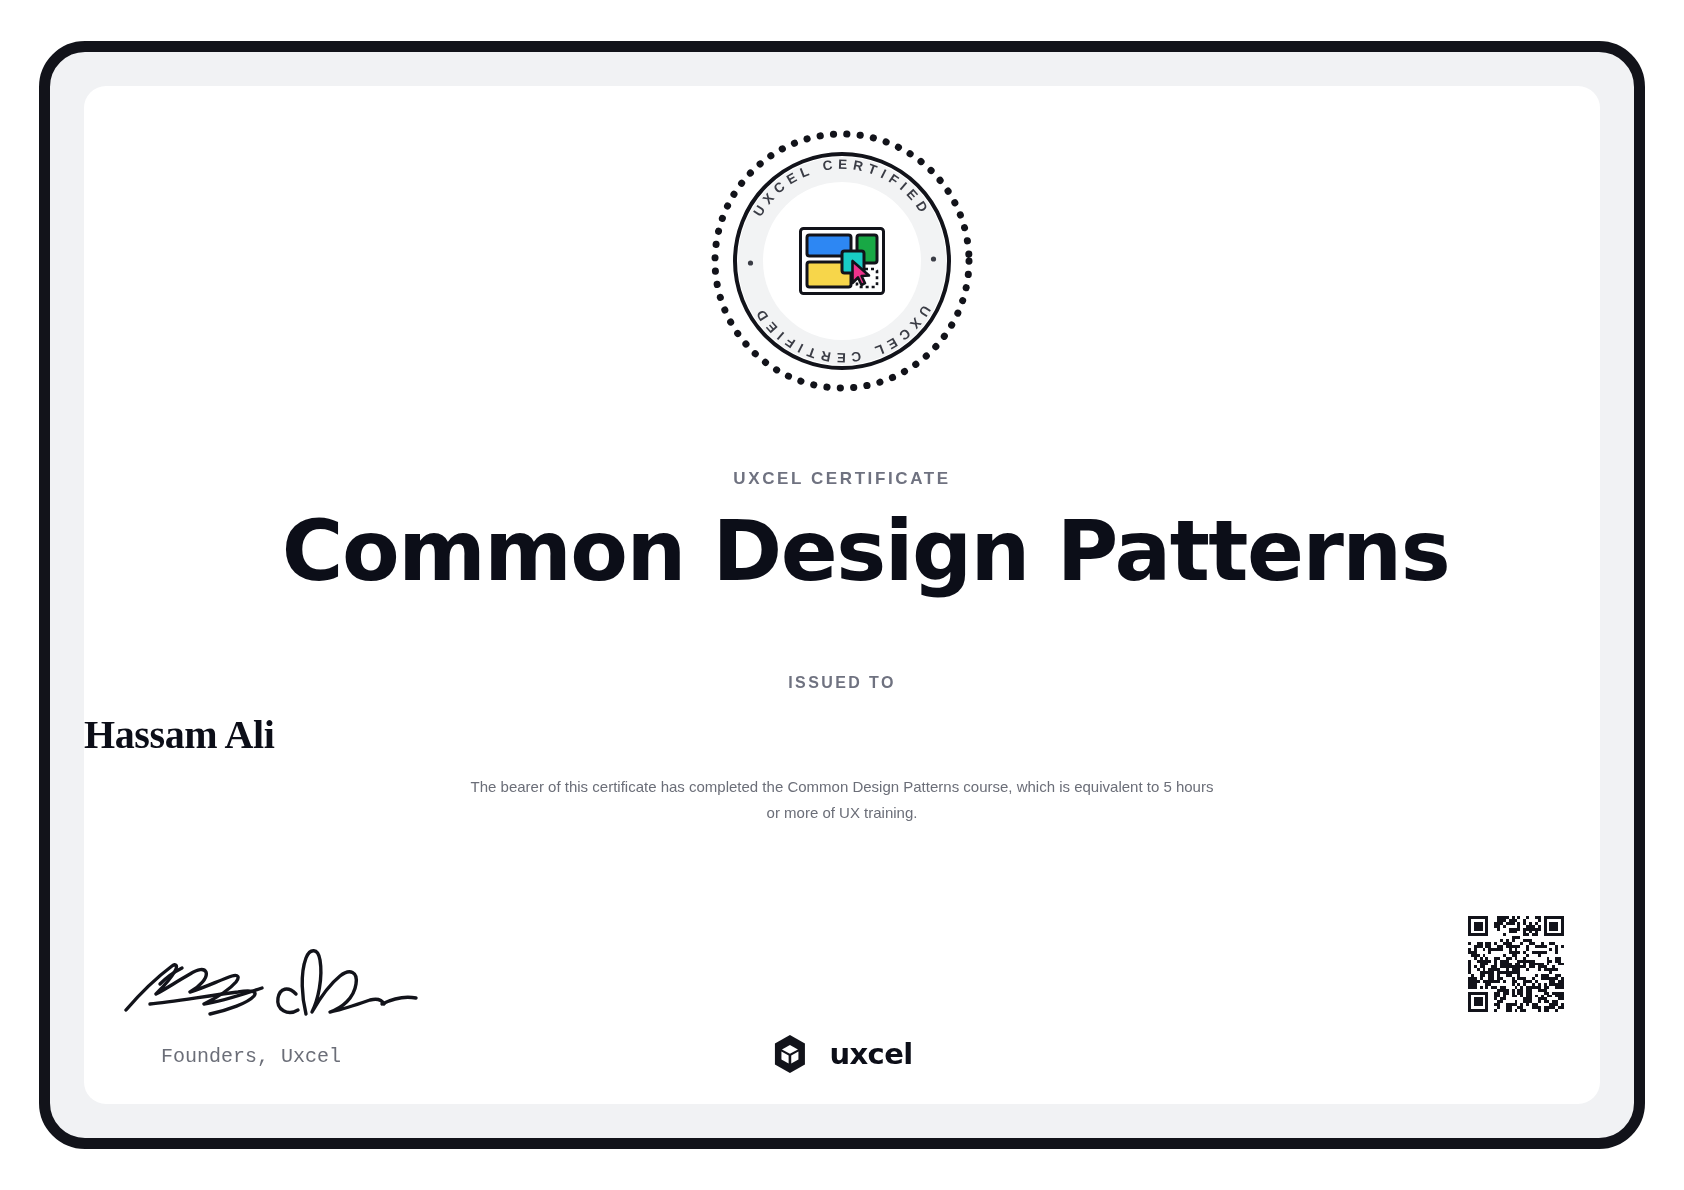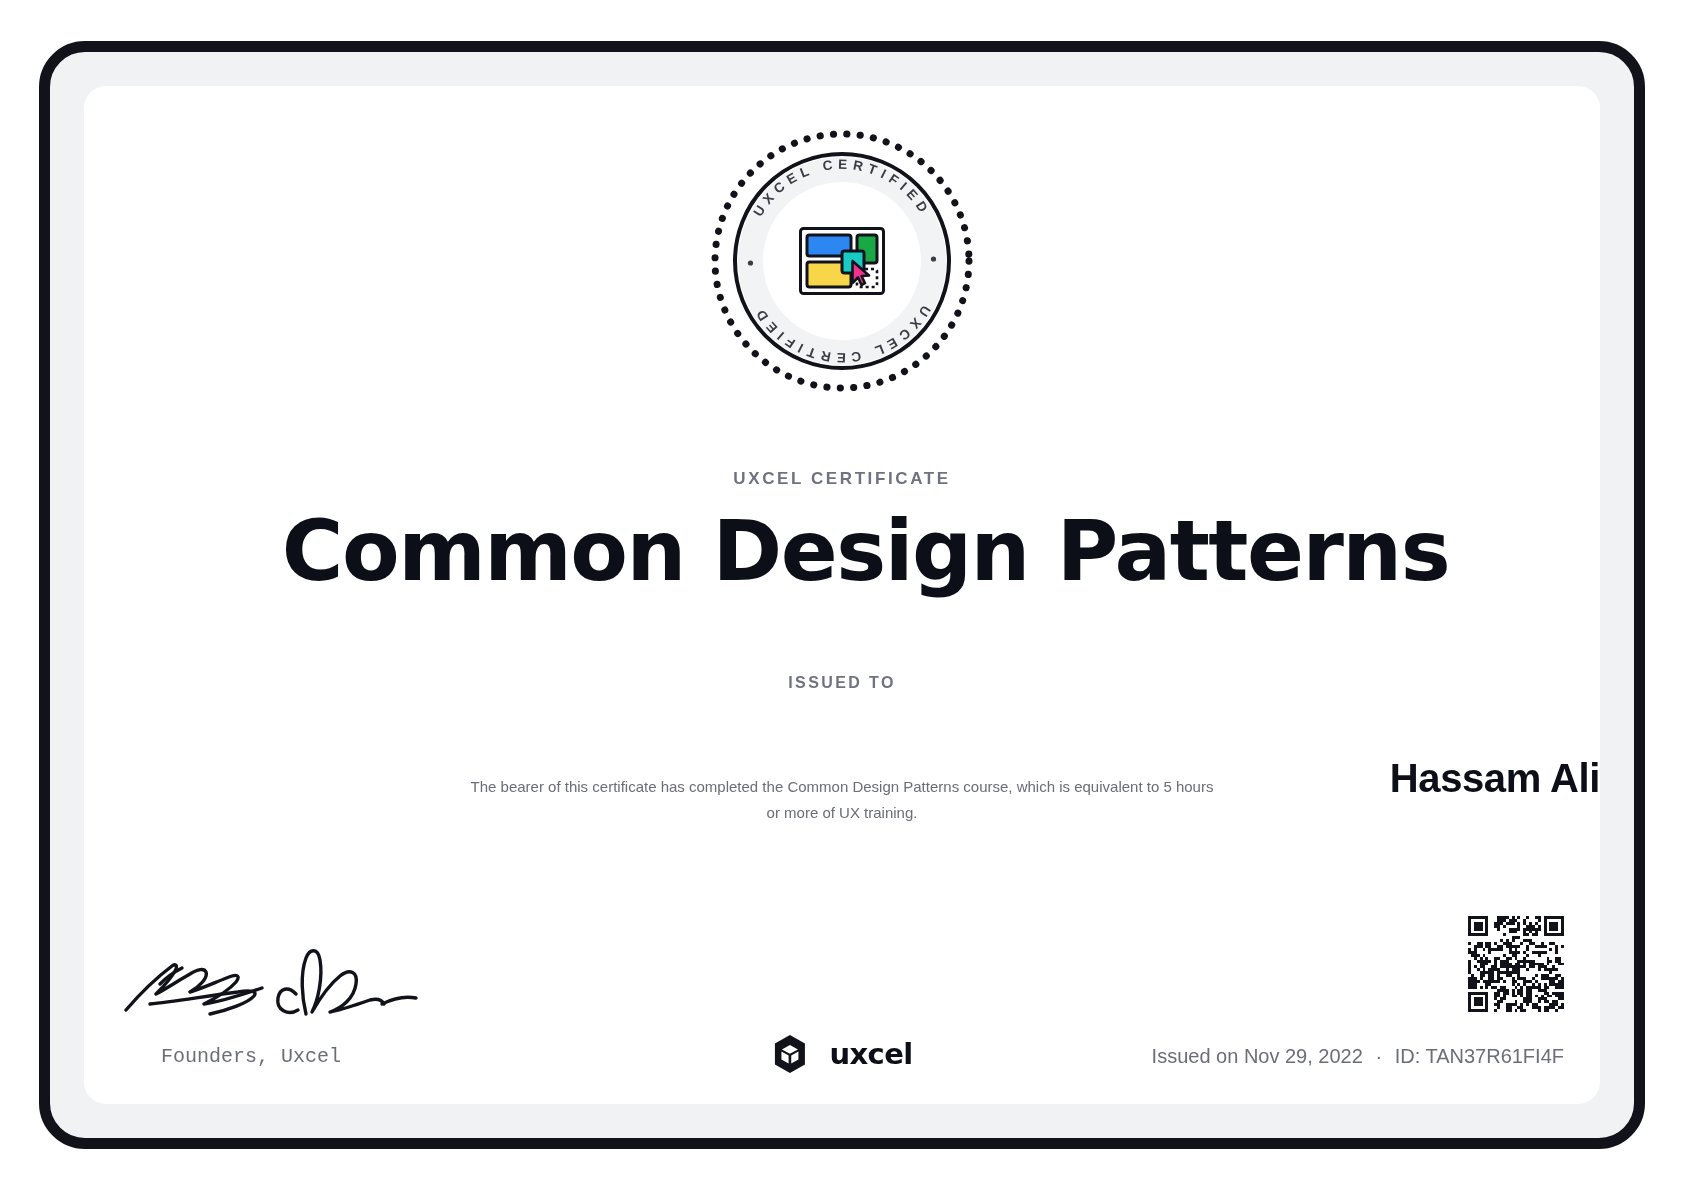--- a/index.html
+++ b/index.html
@@ -99,27 +99,26 @@
     font-size: 16px;
     font-weight: 700;
     letter-spacing: 2.4px;
     color: #6f7280;
   }
 
   .recipient {
     position: absolute;
     left: 0; right: 0;
     top: 625px;
-    text-align: right;
-    font-family: Liberation Sans, sans-serif;
+    text-align: left;
+    font-family: Liberation Serif, serif;
     font-size: 40px;
     font-weight: 700;
     letter-spacing: -0.4px;
     color: #0c0e18;
-    margin-top: 45px;
   }
 
   .description {
     position: absolute;
     left: 50%;
     transform: translateX(-50%);
     top: 688px;
     width: 760px;
     text-align: center;
     font-family: "Liberation Sans", sans-serif;
@@ -265,27 +264,20 @@
       <div class="brand">
         <svg class="brand-mark" viewBox="0 0 37 40">
           <path d="M18.5 1 L33.5 9.5 L33.5 30.5 L18.5 39 L3.5 30.5 L3.5 9.5 Z" fill="#12131a"></path>
           <path d="M18.5 11 L26.5 15.4 L18.5 19.8 L10.5 15.4 Z" fill="#ffffff"></path>
           <path d="M10 17.4 L17.2 21.4 L17.2 29.4 L10 25.4 Z" fill="#ffffff"></path>
           <path d="M27 17.4 L27 25.4 L19.8 29.4 L19.8 21.4 Z" fill="#ffffff"></path>
         </svg>
         <span class="brand-name">uxcel</span>
       </div>
 
-      <div class="issued-meta">
-        <span>Issued on</span>
-        <span>Nov 29, 2022</span>
-        <span class="sep">·</span>
-        <span>ID:</span>
-        <span>TAN37R61FI4F</span>
-      </div>
 
       <div class="qr">
         <svg id="qr-svg" viewBox="0 0 33 33" width="96" height="96" shape-rendering="crispEdges">
             <rect width="33" height="33" fill="#ffffff"></rect>
             <rect x="0" y="0" width="1" height="1" fill="#12131a"></rect>
             <rect x="1" y="0" width="1" height="1" fill="#12131a"></rect>
             <rect x="2" y="0" width="1" height="1" fill="#12131a"></rect>
             <rect x="3" y="0" width="1" height="1" fill="#12131a"></rect>
             <rect x="4" y="0" width="1" height="1" fill="#12131a"></rect>
             <rect x="5" y="0" width="1" height="1" fill="#12131a"></rect>

